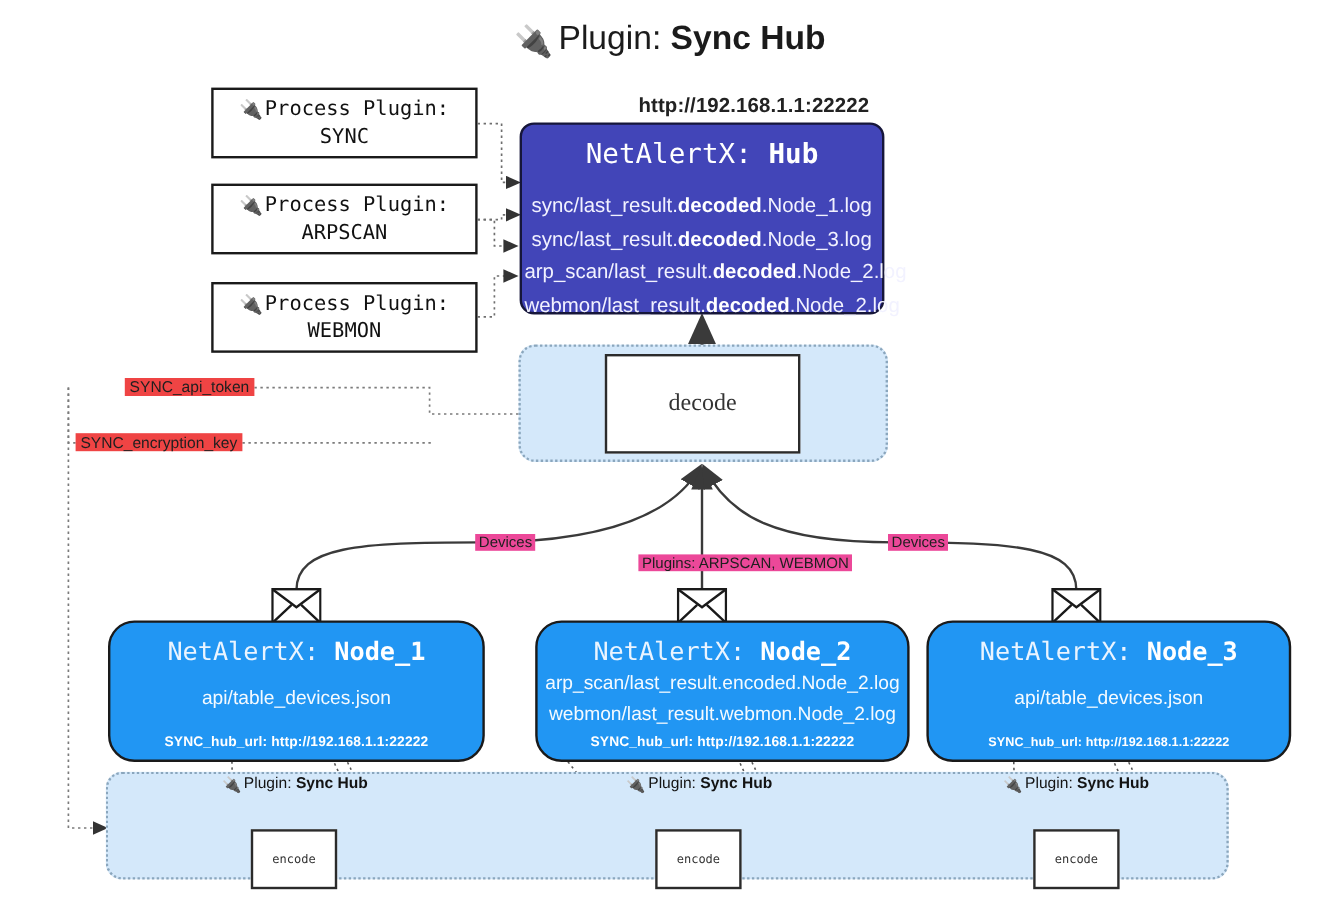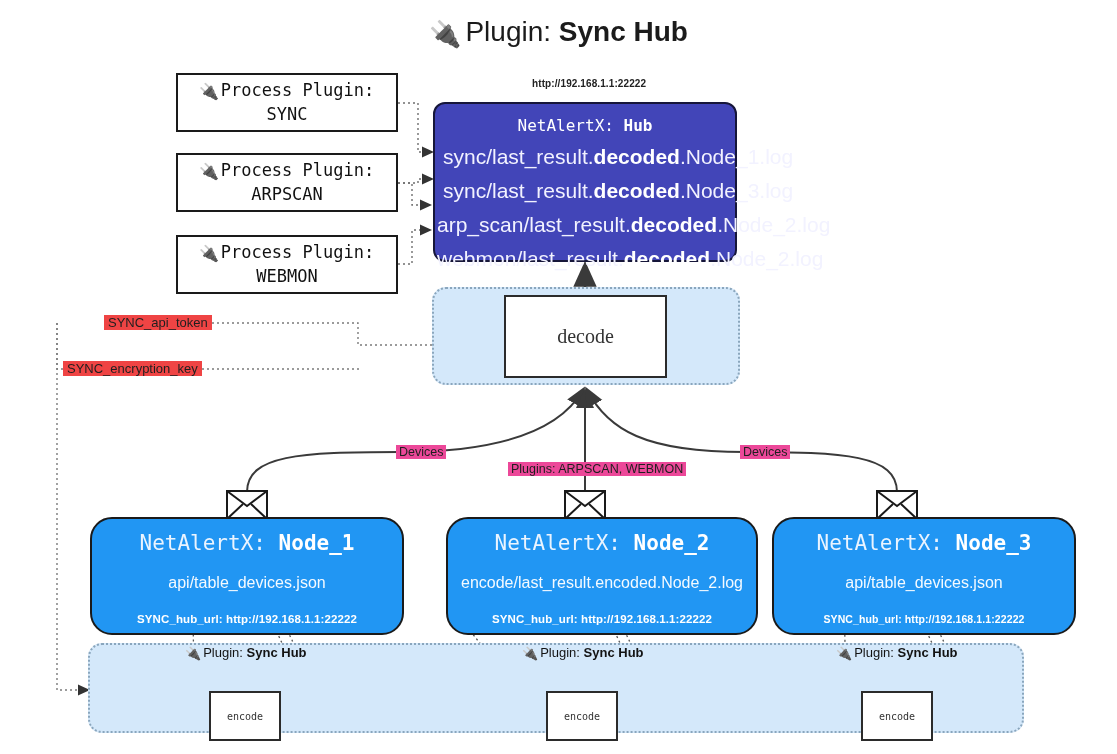--- a/index.html
+++ b/index.html
@@ -41,31 +41,31 @@
 
   .hubbox{
     background:#4245b8;border:2px solid #16163a;border-radius:12px;
     color:#ffffff;
     display:flex;flex-direction:column;align-items:center;
     padding-top:12px;
     box-shadow:0 0 0 0 transparent;
   }
   .hubbox .htitle{
     font-family:"DejaVu Sans Mono","Liberation Mono",monospace;
-    font-size:16px;margin-bottom:5px;white-space:nowrap;
+    font-size:23px;margin-bottom:16px;white-space:nowrap;
   }
   .hubbox .htitle .b{font-weight:bold;}
   .hubbox .hline{
-    font-size:21px;line-height:1.62;white-space:nowrap;
+    font-size:17px;line-height:1.62;white-space:nowrap;
     color:#f2f2ff;align-self:flex-start;margin-left:8px;
   }
   .hubbox .hline b{font-weight:bold;color:#ffffff;}
 
   .hubUrl{
-    position:absolute;font-size:10px;font-weight:bold;color:#222;
+    position:absolute;font-size:17px;font-weight:bold;color:#222;
     white-space:nowrap;letter-spacing:0.1px;
   }
 
   
   .lightpanel{
     position:absolute;box-sizing:border-box;
     background:#d4e8fa;
     border:2px dotted #8aa6bd;
     border-radius:14px;
   }
@@ -207,21 +207,21 @@
   </div>
 
   <div class="lightpanel" style="left:432px;top:287px;width:308px;height:98px;"></div>
   <div class="whitebox" id="decode-box" style="left:504px;top:295px;width:163px;height:83px;font-family:Liberation Serif, serif;">decode</div>
 
   <div class="flabel" style="left:104px;top:315px;">SYNC_api_token</div>
   <div class="flabel" style="left:63px;top:361px;">SYNC_encryption_key</div>
 
   <div class="edgelabel" style="left:396px;top:445px;">Devices</div>
   <div class="edgelabel" style="left:740px;top:445px;">Devices</div>
-  <div class="edgelabel" style="left:508px;top:462px;">Plugins: ARPSCAN, WEBMON</div>
+  <div class="edgelabel" style="left:532px;top:462px;">Plugins: ARPSCAN, WEBMON</div>
 
   <svg class="envelope" style="left:226px;top:490px;" width="42" height="30" viewBox="0 0 42 30">
     <rect x="1" y="1" width="40" height="28" fill="#fff" stroke="#1a1a1a" stroke-width="2"></rect>
     <path d="M1,1 L21,16 L41,1" fill="none" stroke="#1a1a1a" stroke-width="2"></path>
     <path d="M1,29 L17,14 M41,29 L25,14" fill="none" stroke="#1a1a1a" stroke-width="2"></path>
   </svg>
   <svg class="envelope" style="left:564px;top:490px;" width="42" height="30" viewBox="0 0 42 30">
     <rect x="1" y="1" width="40" height="28" fill="#fff" stroke="#1a1a1a" stroke-width="2"></rect>
     <path d="M1,1 L21,16 L41,1" fill="none" stroke="#1a1a1a" stroke-width="2"></path>
     <path d="M1,29 L17,14 M41,29 L25,14" fill="none" stroke="#1a1a1a" stroke-width="2"></path>
@@ -242,21 +242,22 @@
     </div>
     <div class="nfoot">SYNC_hub_url: http://192.168.1.1:22222</div>
   </div>
 
   <div class="nodebox" style="left:430px;top:517px;width:312px;height:118px;margin-left:16px;">
     <div class="ntitle">
       <span>NetAlertX:</span>
       <span class="b">Node_2</span>
     </div>
     <div class="nrows">
-      <div class="nrow">encode/last_result.encoded.Node_2.log</div>
+      <div class="nrow">arp_scan/last_result.encoded.Node_2.log</div>
+      <div class="nrow">webmon/last_result.webmon.Node_2.log</div>
     </div>
     <div class="nfoot">SYNC_hub_url: http://192.168.1.1:22222</div>
   </div>
 
   <div class="nodebox" style="left:772px;top:517px;width:304px;height:118px;">
     <div class="ntitle">
       <span>NetAlertX:</span>
       <span class="b">Node_3</span>
     </div>
     <div class="nrows">

